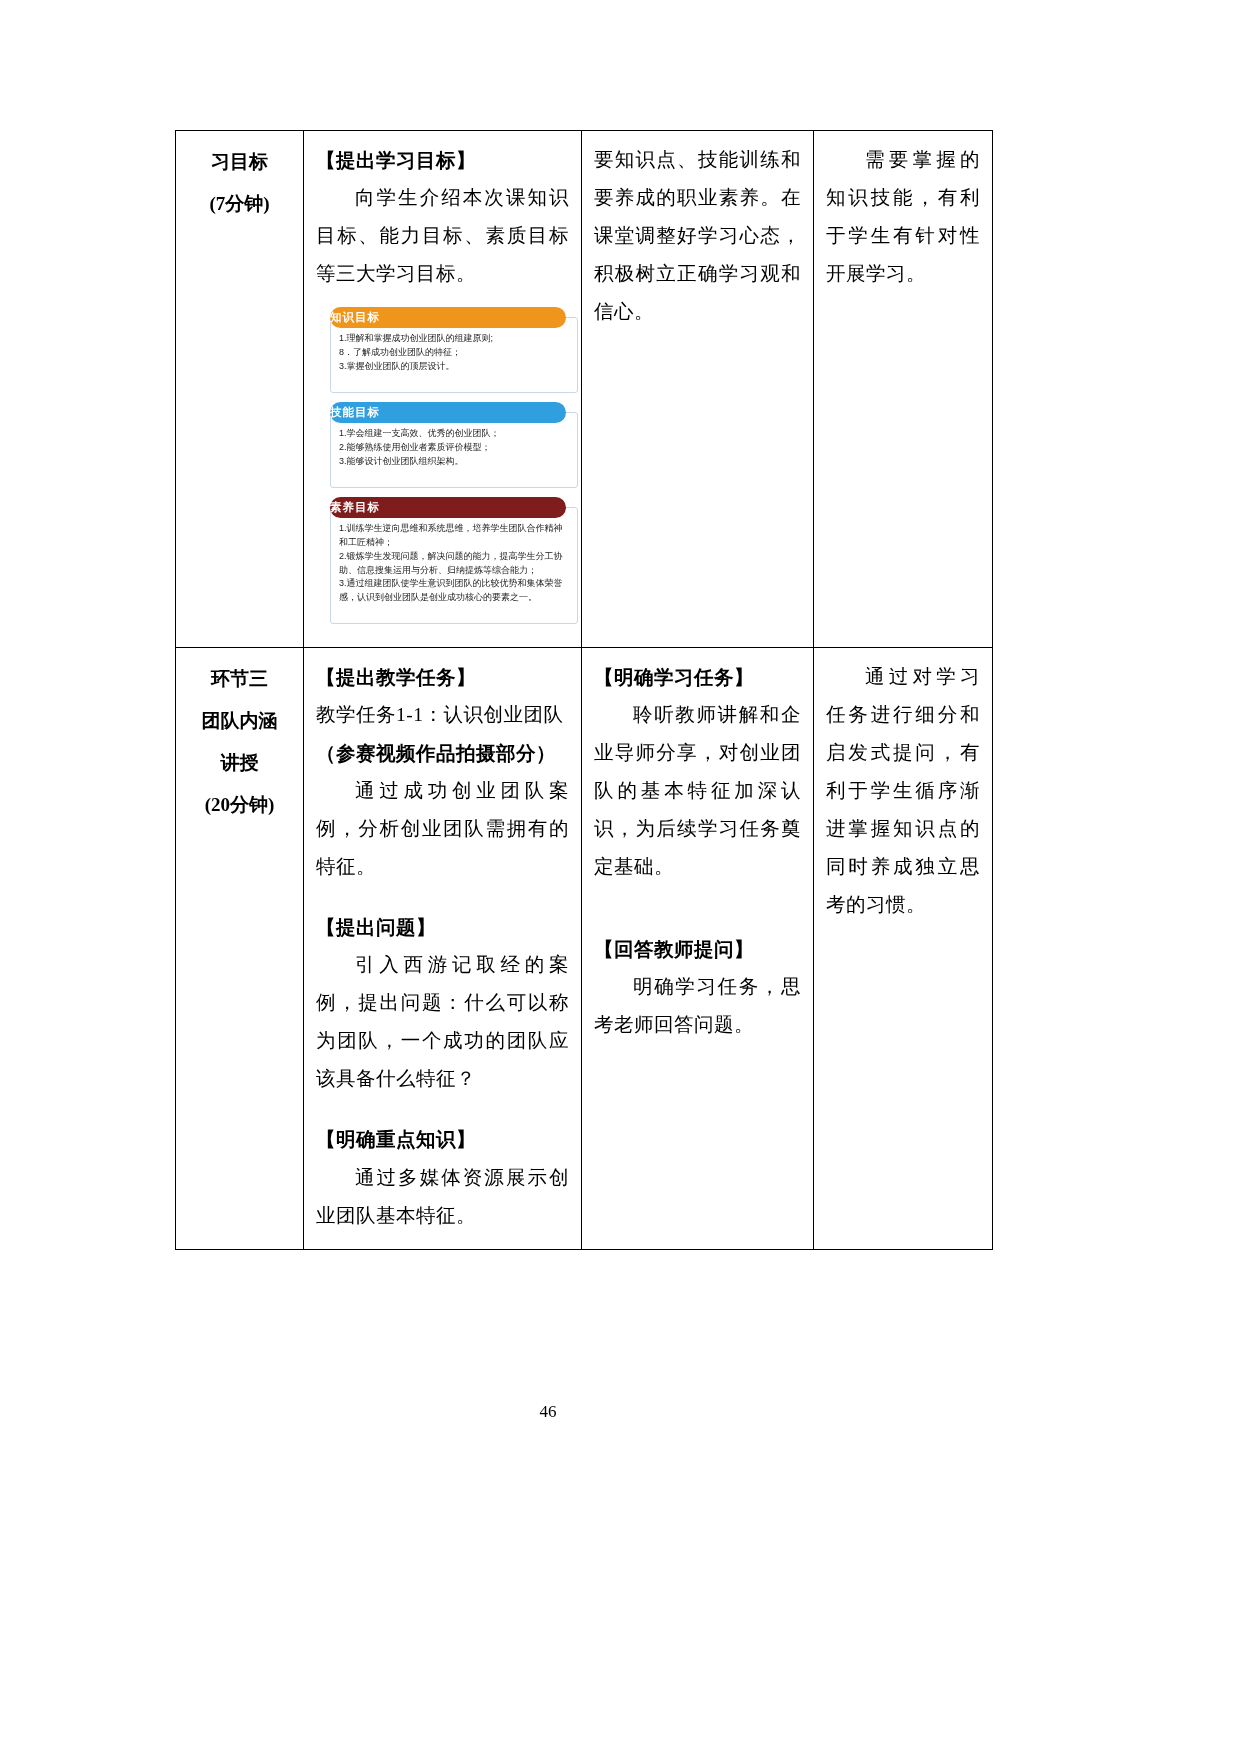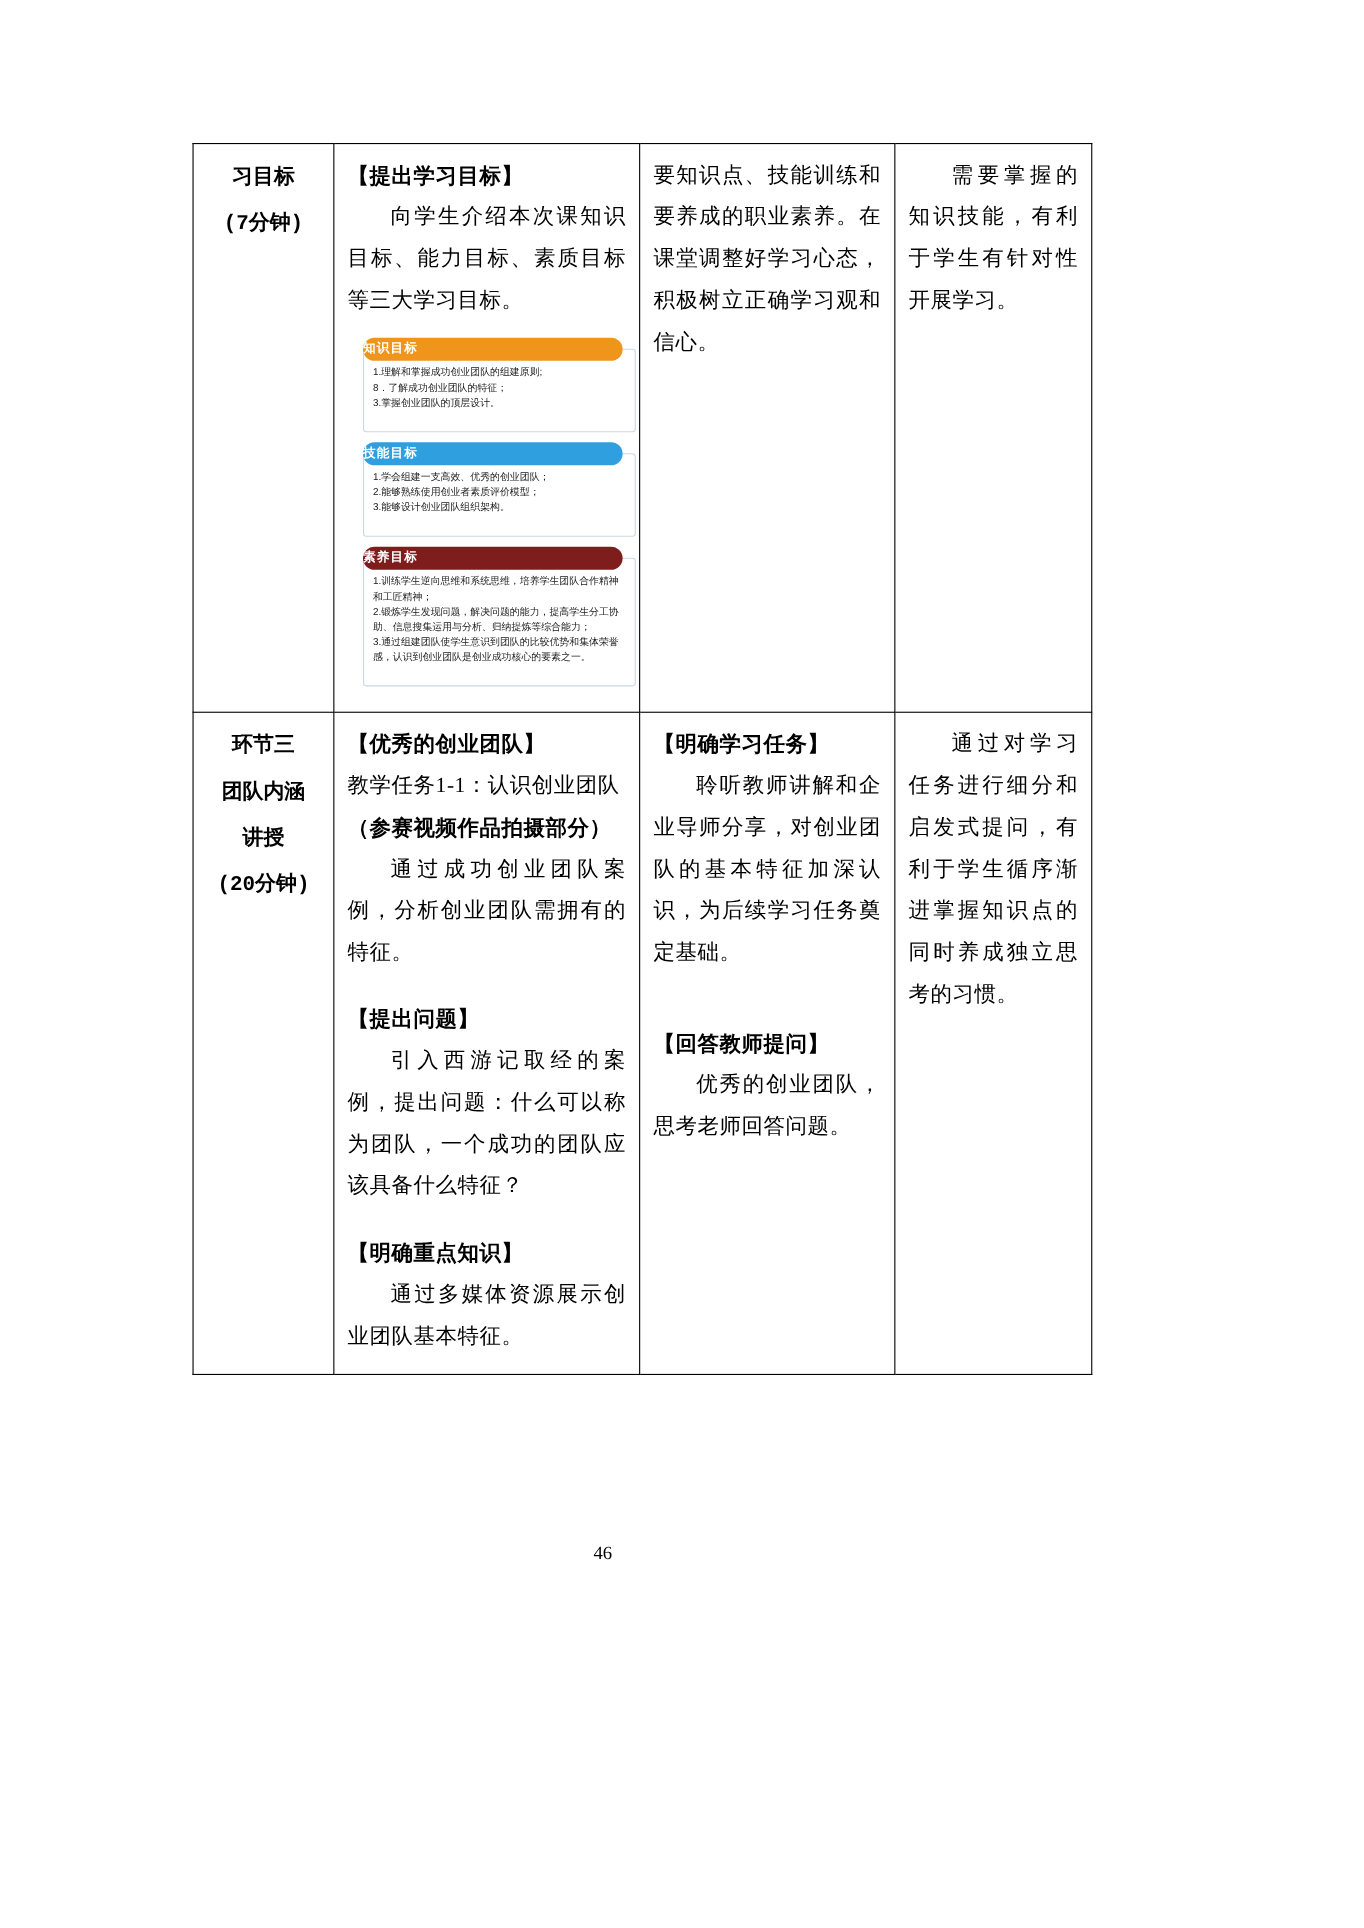--- a/index.html
+++ b/index.html
@@ -34,21 +34,21 @@
     vertical-align: top;
     padding: 10px 12px 14px 12px;
   }
   .col-a { width: 128px; }
   .col-b { width: 278px; }
   .col-c { width: 232px; }
   .col-d { width: 179px; }
 
   .stage-cell {
     text-align: center;
-    font-family: Liberation Mono, monospace;
+    font-family: Liberation Serif, serif;
     font-weight: bold;
     font-size: 19px;
     line-height: 2.2;
     vertical-align: middle;
   }
   .stage-cell .line { display: block; white-space: nowrap; }
 
   .bodytext {
     font-size: 19.5px;
     line-height: 1.95;
@@ -188,40 +188,40 @@
 
       <tr>
         <td class="stage-cell">
           <span class="line">环节三</span>
           <span class="line">团队内涵</span>
           <span class="line">讲授</span>
           <span class="line">(20分钟)</span>
         </td>
         <td>
           <div class="bodytext">
-            <p class="head">【优秀的创业团队】</p>
+            <p class="head">【提出教学任务】</p>
             <p>教学任务1-1：认识创业团队</p>
             <p class="head">（参赛视频作品拍摄部分）</p>
             <p class="indent">通过成功创业团队案例，分析创业团队需拥有的特征。</p>
             <div class="gap"></div>
             <p class="head">【提出问题】</p>
             <p class="indent">引入西游记取经的案例，提出问题：什么可以称为团队，一个成功的团队应该具备什么特征？</p>
             <div class="gap"></div>
             <p class="head">【明确重点知识】</p>
             <p class="indent">通过多媒体资源展示创业团队基本特征。</p>
           </div>
         </td>
         <td>
           <div class="bodytext">
             <p class="head">【明确学习任务】</p>
             <p class="indent">聆听教师讲解和企业导师分享，对创业团队的基本特征加深认识，为后续学习任务奠定基础。</p>
             <div class="gap"></div>
             <div class="gap"></div>
             <p class="head">【回答教师提问】</p>
-            <p class="indent">优秀的创业团队，思考老师回答问题。</p>
+            <p class="indent">明确学习任务，思考老师回答问题。</p>
           </div>
         </td>
         <td>
           <div class="bodytext">
             <p class="indent">通过对学习任务进行细分和启发式提问，有利于学生循序渐进掌握知识点的同时养成独立思考的习惯。</p>
           </div>
         </td>
       </tr>
     </tbody>
   </table>

